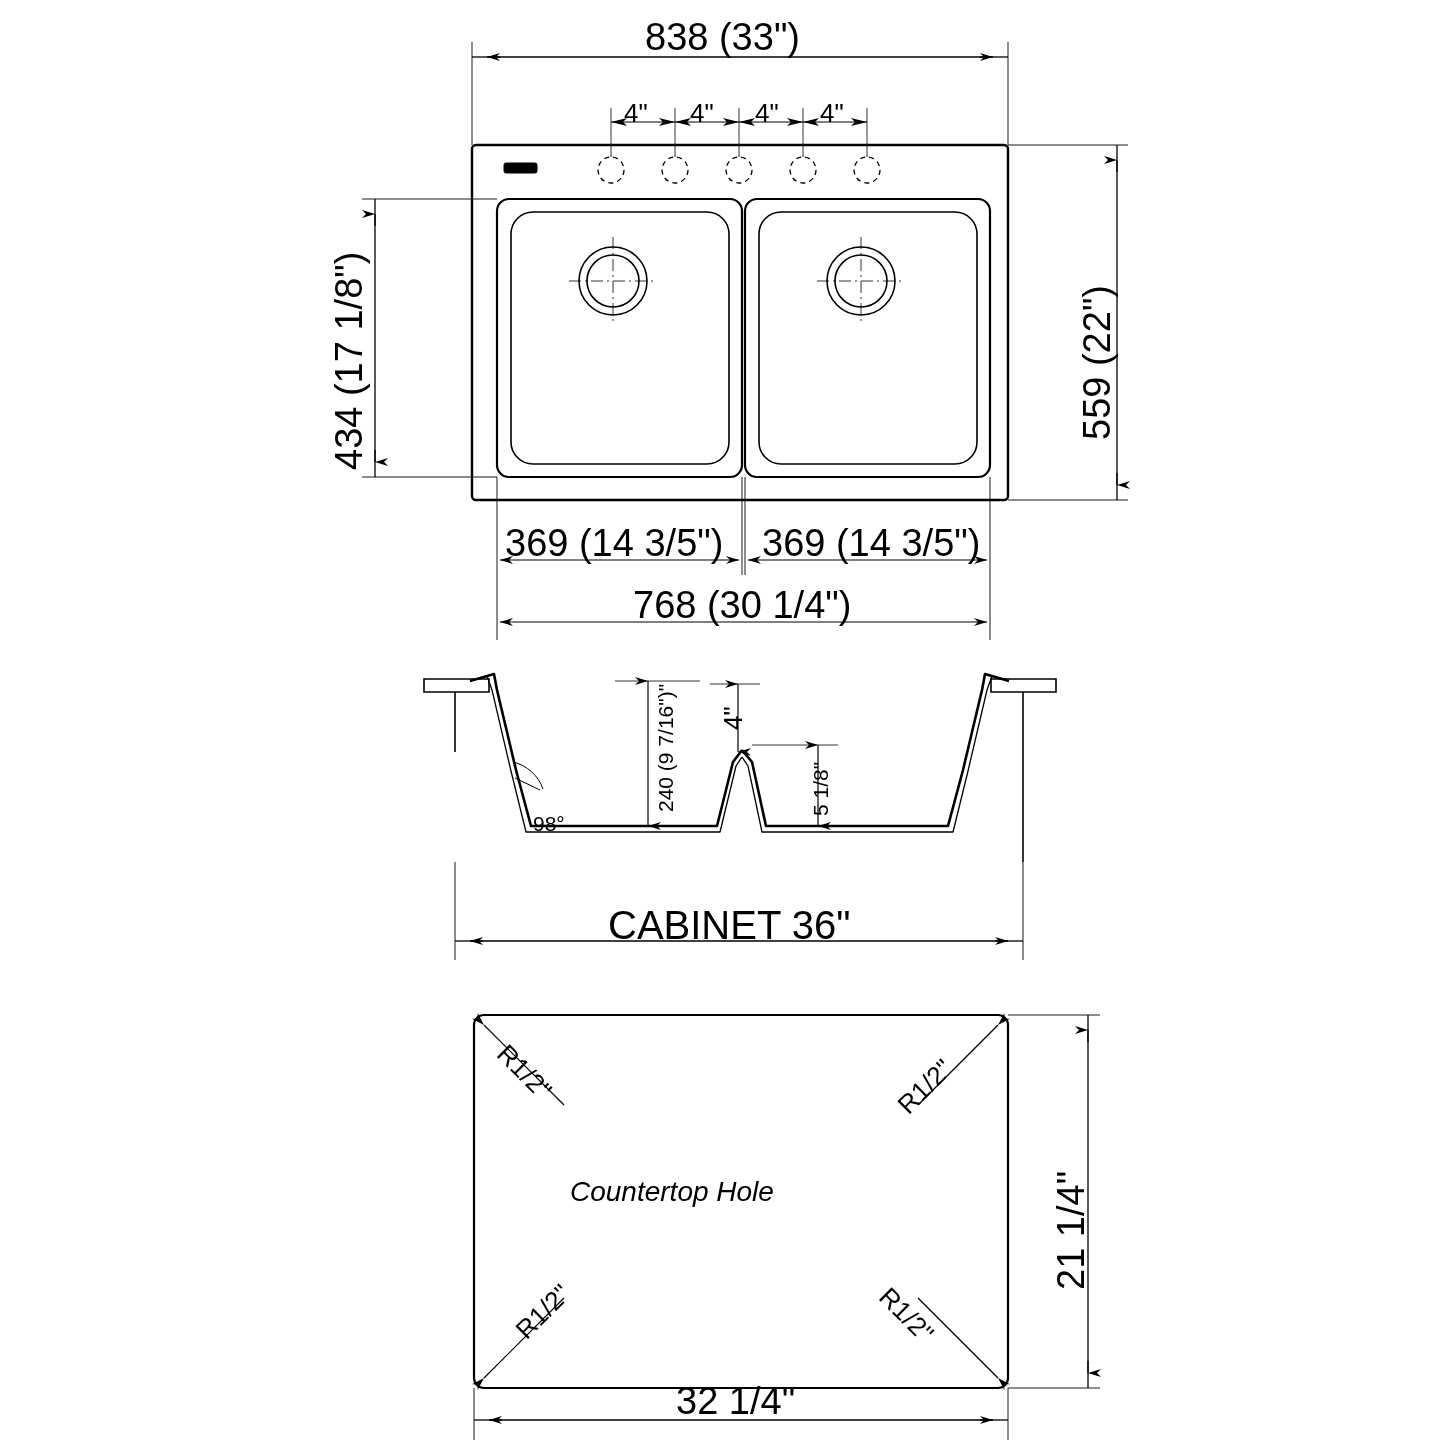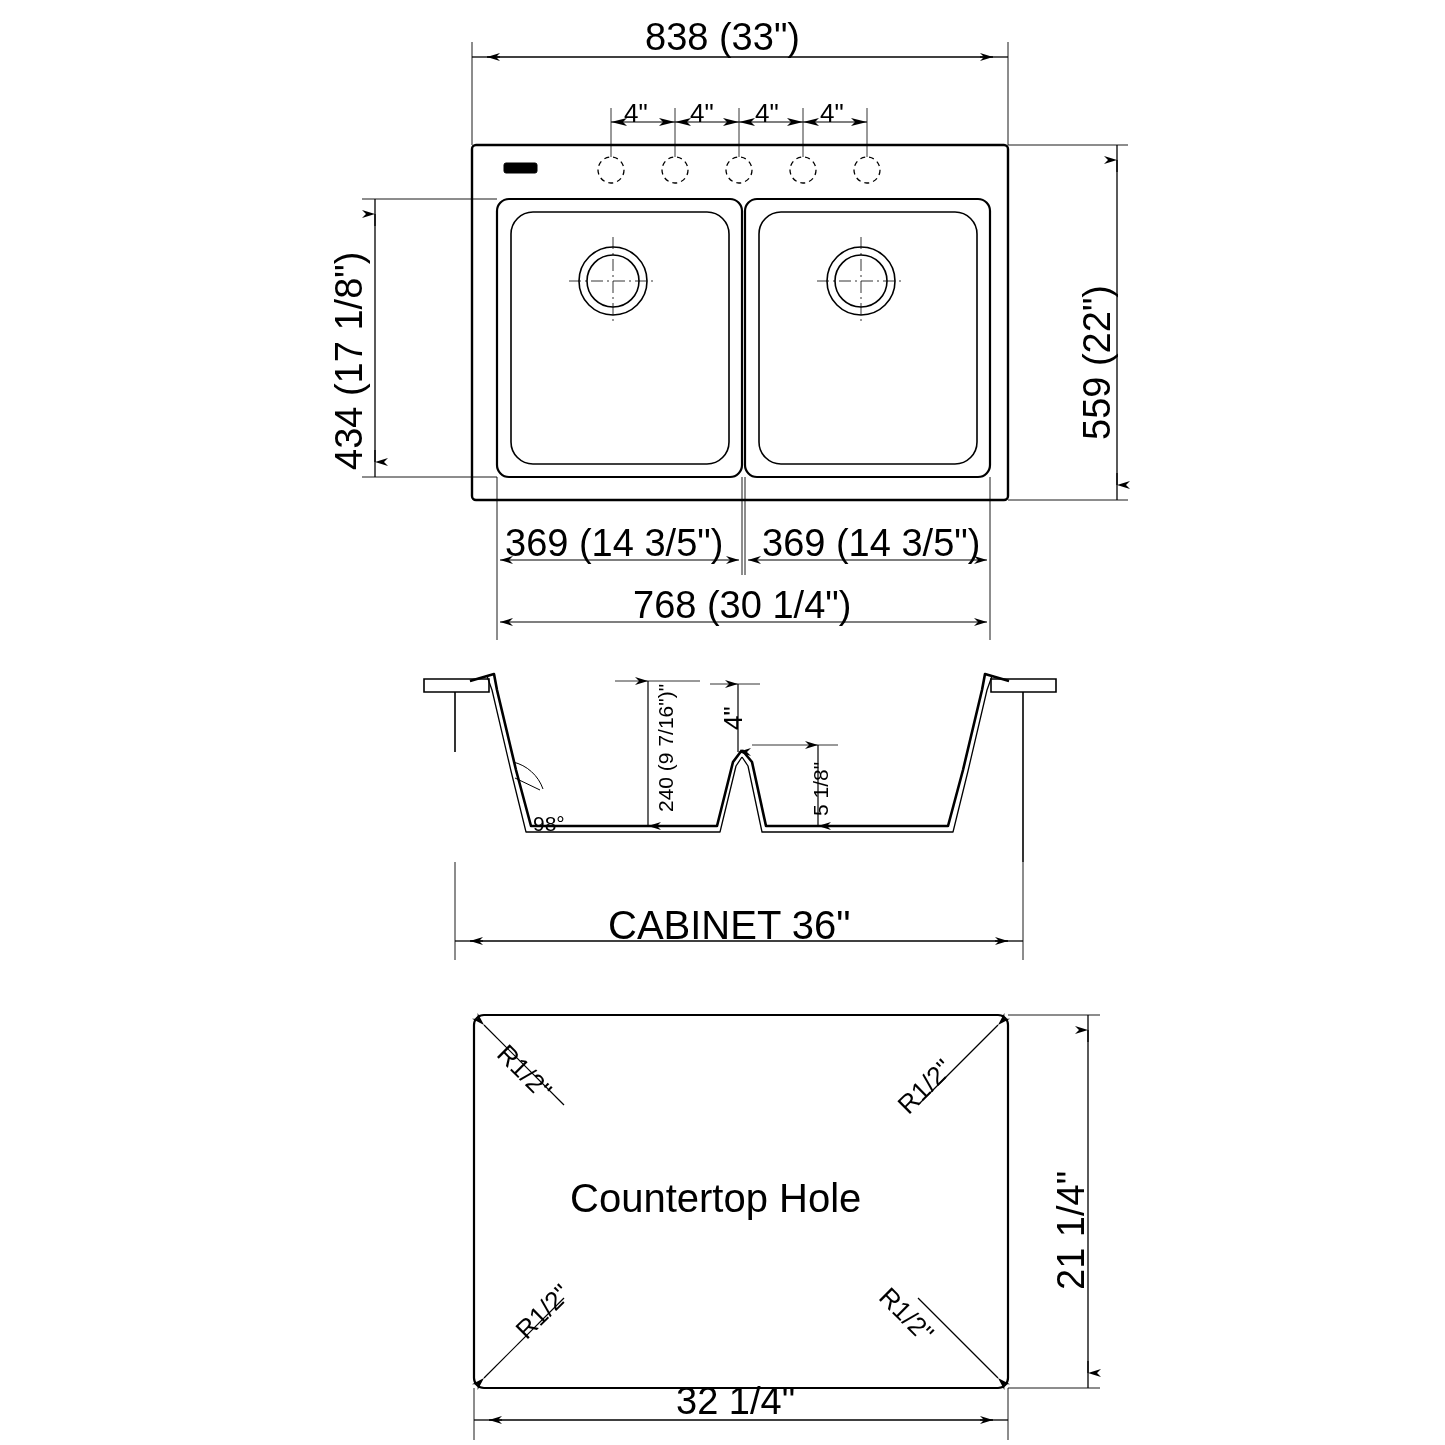--- a/index.html
+++ b/index.html
@@ -231,19 +231,19 @@
   <div class="lbl title-xl" style="left:608px; top:905px;">CABINET 36"</div>
 
   <div class="lbl lbl-mid rot-45" style="left:511px; top:1040px;">R1/2"</div>
 
   <div class="lbl lbl-mid rot-m45" style="left:893px; top:1100px;">R1/2"</div>
 
   <div class="lbl lbl-mid rot-m45" style="left:511px; top:1325px;">R1/2"</div>
 
   <div class="lbl lbl-mid rot-45" style="left:893px; top:1283px;">R1/2"</div>
 
-  <div class="lbl" style="left:570px; top:1178px; font-size:40px;">Countertop Hole</div>
+  <div class="lbl" style="left:570px; top:1178px; font-size:28px;font-style:italic;">Countertop Hole</div>
 
   <div class="lbl title-big rot-90" style="left:1052px; top:1290px;">21 1/4"</div>
 
   <div class="lbl title-big" style="left:676px; top:1382px;">32 1/4"</div>
 
 </div>
 
 </body></html>

